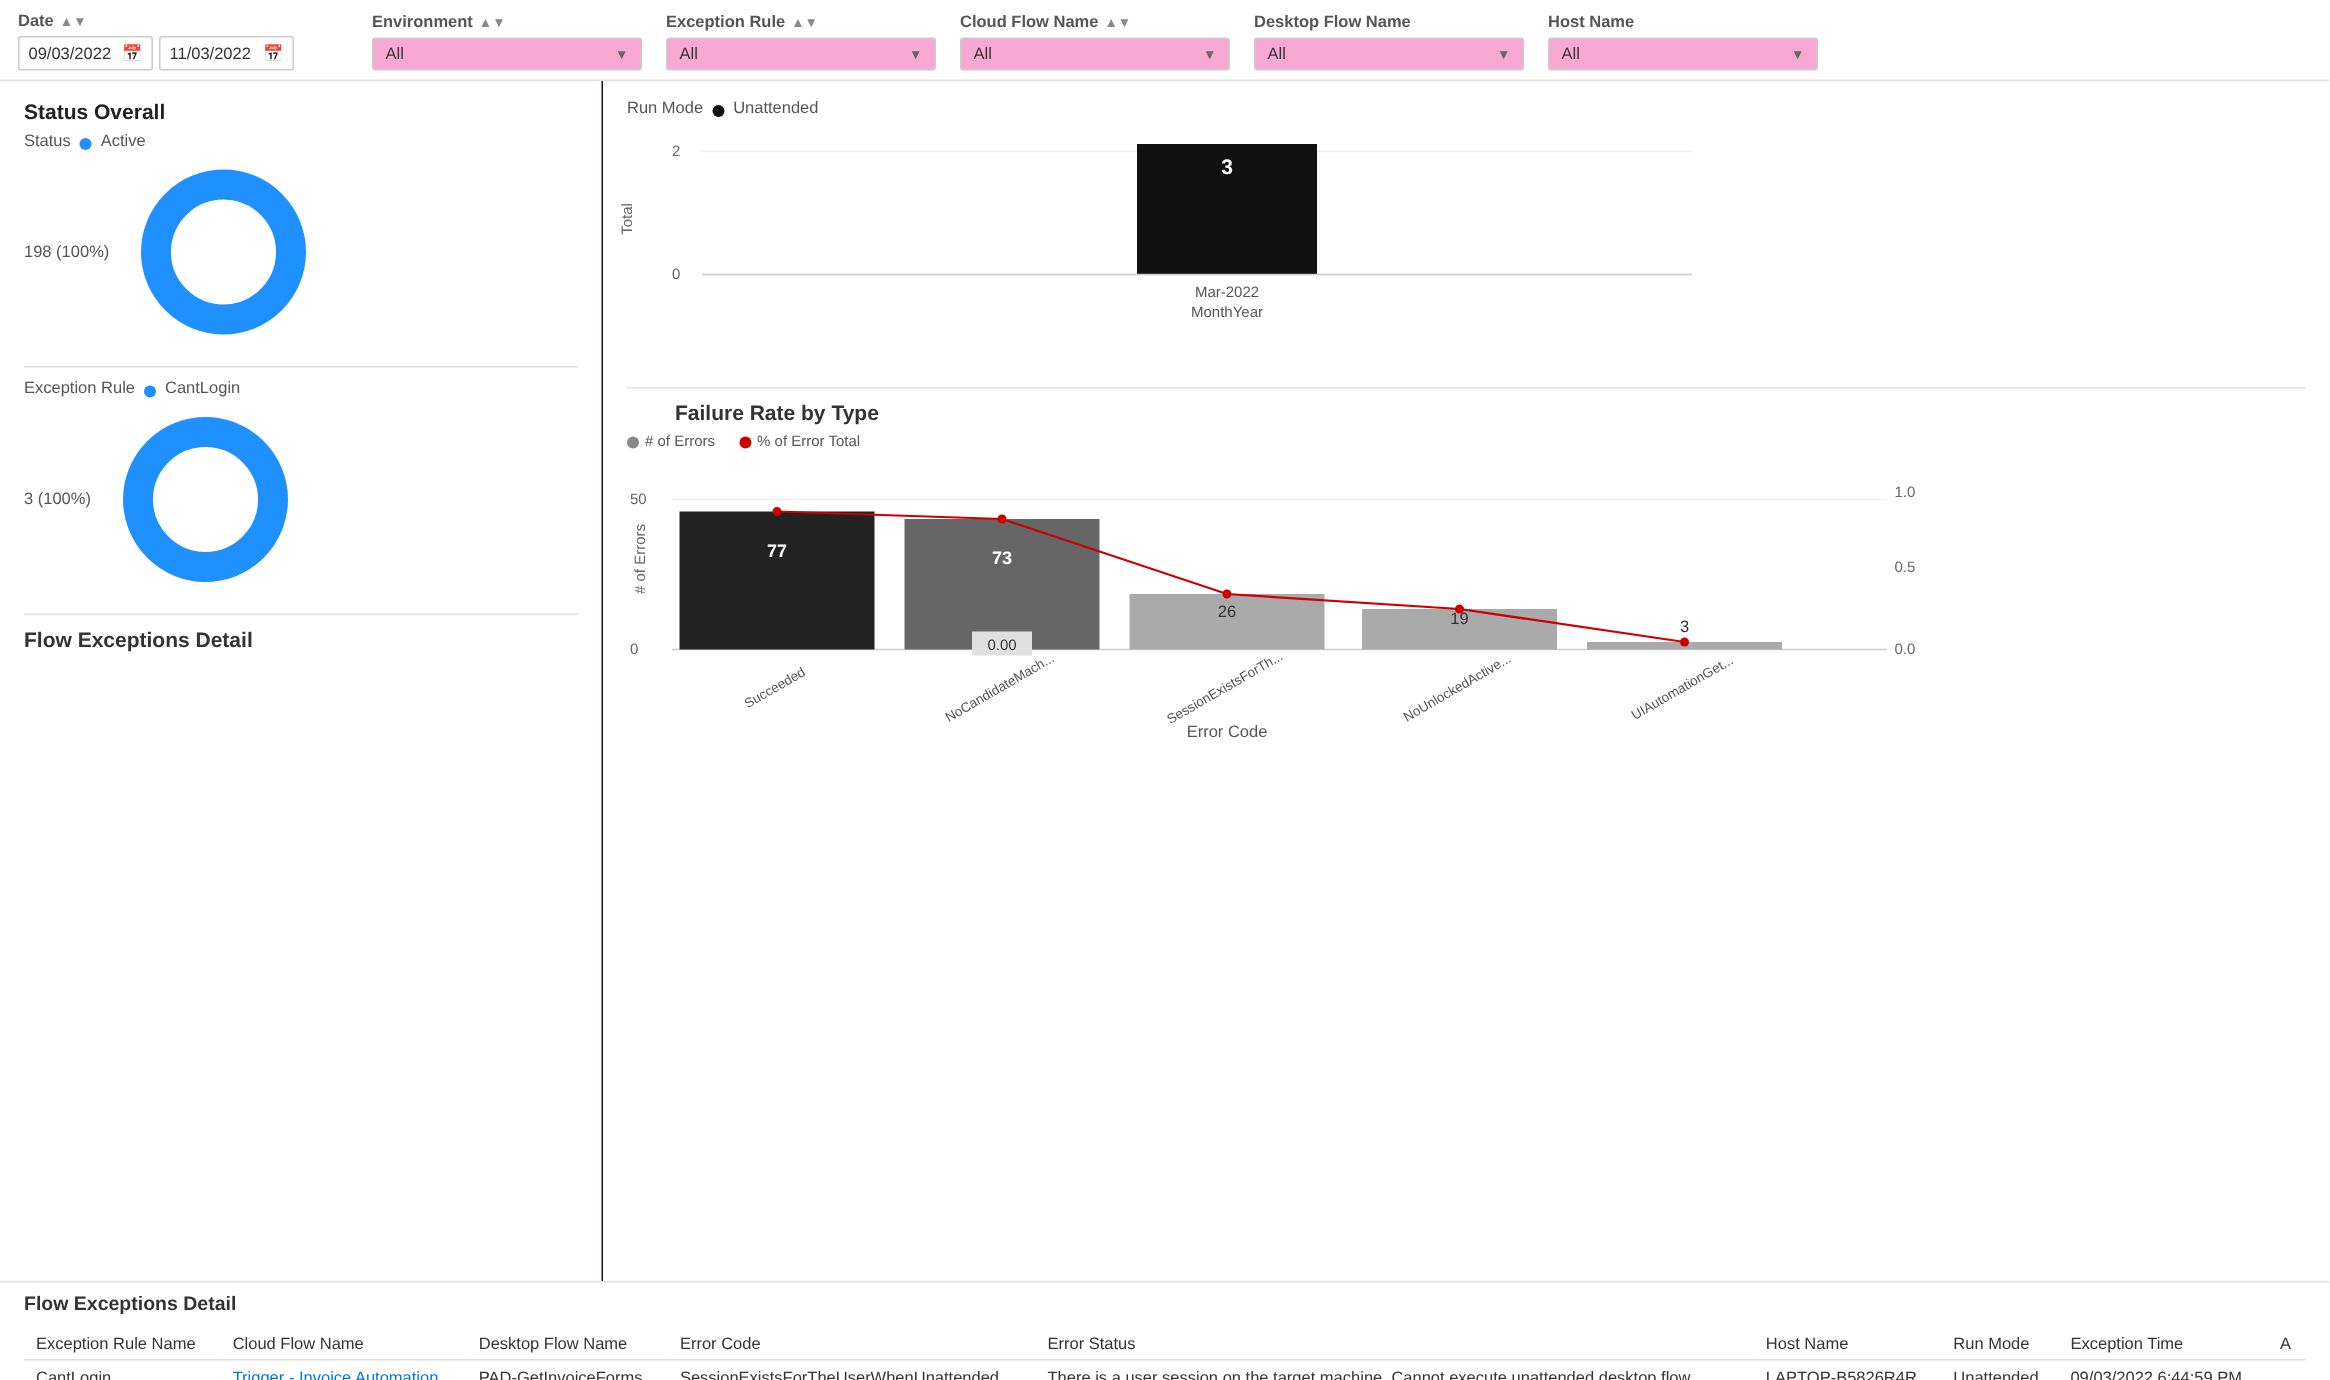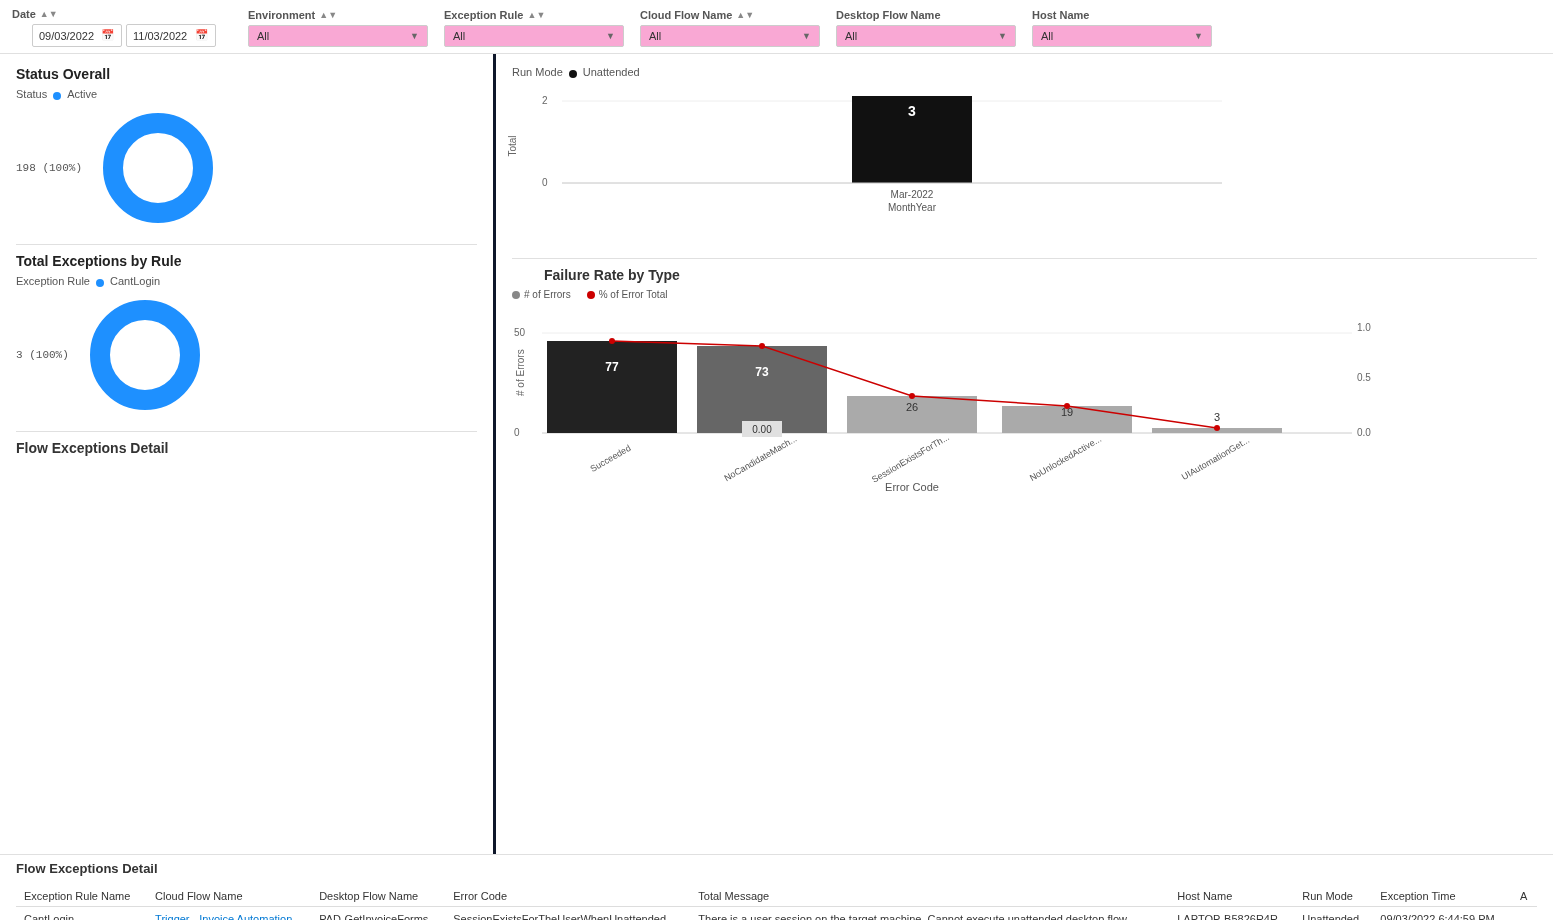--- a/index.html
+++ b/index.html
@@ -11,21 +11,21 @@
       align-items: center;
       padding: 8px 12px 6px;
       border-bottom: 1px solid #e0e0e0;
       gap: 16px;
       background: #fff;
     }
     .filter-group { display: flex; flex-direction: column; gap: 4px; min-width: 120px; }
     .filter-group.date-group { min-width: 220px; }
     .filter-label { font-size: 11px; color: #555; font-weight: 600; display: flex; align-items: center; gap: 4px; }
     .filter-label .sort-icon { font-size: 9px; color: #888; }
-    .filter-input-row { display: flex; align-items: center; gap: 4px; margin-left: 20px; }
+    .filter-input-row { display: flex; align-items: center; gap: 4px; }
     .date-input {
       border: 1px solid #ccc;
       border-radius: 2px;
       padding: 4px 6px;
       font-size: 11px;
       width: 90px;
       display: flex;
       align-items: center;
       justify-content: space-between;
       background: #fff;
@@ -49,42 +49,42 @@
 
     
     .main-content {
       display: flex;
       height: calc(920px - 75px - 45px);
       overflow: hidden;
     }
 
     
     .left-panel {
-      width: 496px;
-      border-right: 3px solid #0f172a;
+      width: 402px;
+      border-right: 1px solid #0f172a;
       padding: 12px 16px;
       overflow-y: auto;
     }
 
     
     .right-panel {
       flex: 1;
       padding: 12px 16px;
       overflow-y: auto;
     }
 
     .section-title { font-size: 14px; font-weight: 700; margin-bottom: 6px; color: #222; }
     .section-subtitle { font-size: 11px; color: #555; margin-bottom: 4px; display: flex; align-items: flex-end; gap: 6px; }
     .dot { width: 8px; height: 8px; border-radius: 50%; display: inline-block; }
     .dot-blue { background: #1e90ff; }
     .dot-black { background: #111; }
     .dot-dark-red { background: #c00; }
 
     
-    .donut-container { display: flex; align-items: center; gap: 16px; margin: 8px 0 16px; font-family: Liberation Mono, monospace; }
+    .donut-container { display: flex; align-items: center; gap: 16px; margin: 8px 0 16px; }
     .donut-label { font-size: 11px; color: #555; text-align: right; }
     .donut-svg { width: 120px; height: 120px; }
     .failure-chart-title { font-size: 14px; font-weight: 700; margin-bottom: 6px; margin-left: 32px; }
     .legend { display: flex; gap: 16px; font-size: 10px; color: #555; margin-bottom: 6px; align-items: center; }
     .legend-item { display: flex; align-items: center; gap: 4px; }
     .table-title { font-size: 14px; font-weight: 700; margin-bottom: 6px; }
     .data-table { width: 100%; border-collapse: collapse; font-size: 11px; }
     .data-table th { text-align: left; padding: 4px 8px; font-weight: 400; border-bottom: 1px solid #ddd; color: #333; white-space: nowrap; }
     .data-table td { padding: 6px 8px; border-bottom: 1px solid #eee; vertical-align: top; }
     .link-text { color: #0078d4; cursor: pointer; text-decoration: none; }
@@ -180,21 +180,20 @@
     <div class="donut-container">
       <span class="donut-label">198 (100%)</span>
       <svg class="donut-svg" viewBox="0 0 120 120">
         <circle cx="60" cy="60" r="45" fill="none" stroke="#1e90ff" stroke-width="20" stroke-dasharray="283 0" stroke-dashoffset="0"></circle>
         <circle cx="60" cy="60" r="45" fill="none" stroke="#fff" stroke-width="22" stroke-dasharray="0 283"></circle>
       </svg>
     </div>
 
     <div class="section-divider"></div>
 
-    <div class="section-title">Total Exceptions by Rule</div>
     <div class="section-subtitle">
       <span>Exception Rule</span>
       <span class="dot dot-blue"></span>
       <span>CantLogin</span>
     </div>
     <div class="donut-container">
       <span class="donut-label">3 (100%)</span>
       <svg class="donut-svg" viewBox="0 0 120 120">
         <circle cx="60" cy="60" r="45" fill="none" stroke="#1e90ff" stroke-width="20" stroke-dasharray="283 0" stroke-dashoffset="0"></circle>
         <circle cx="60" cy="60" r="45" fill="none" stroke="#fff" stroke-width="22" stroke-dasharray="0 283"></circle>
@@ -303,21 +302,21 @@
 
 <div style="padding: 0 16px 4px; border-top: 1px solid #e0e0e0; overflow-x: auto; background:#fff;">
   <div class="table-title" style="padding: 6px 0 4px; font-size:13px; font-weight:700;">Flow Exceptions Detail</div>
   <table class="data-table">
     <thead>
       <tr>
         <th>Exception Rule Name</th>
         <th>Cloud Flow Name</th>
         <th>Desktop Flow Name</th>
         <th>Error Code</th>
-        <th>Total Message</th>
+        <th>Error Status</th>
         <th>Host Name</th>
         <th>Run Mode</th>
         <th>Exception Time</th>
         <th>A</th>
       </tr>
     </thead>
     <tbody id="table-body">
     <tr>
     <td>CantLogin</td>
     <td><span class="link-text">Trigger - Invoice Automation</span></td>

